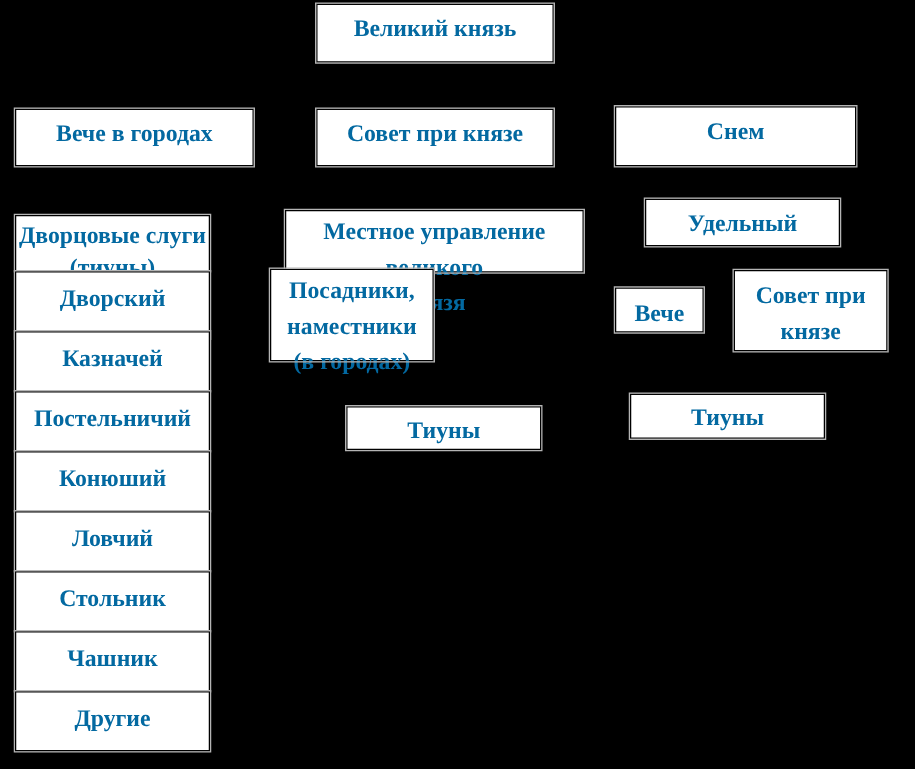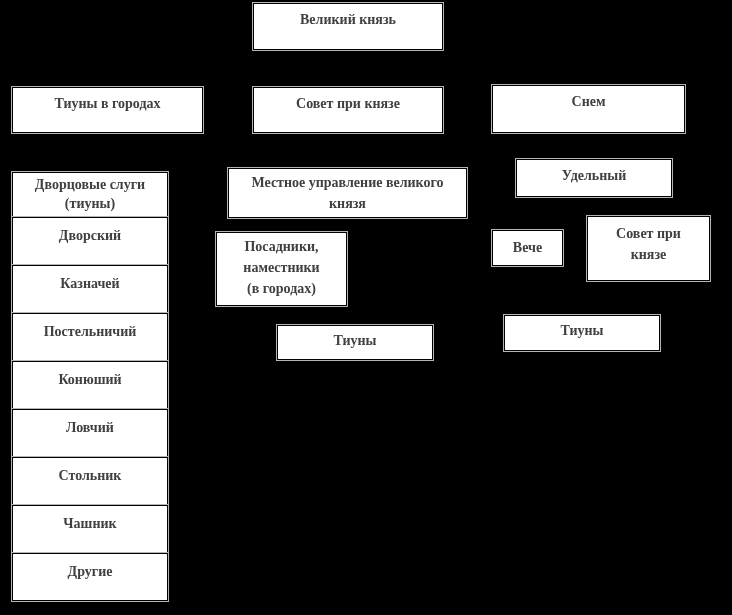--- a/index.html
+++ b/index.html
@@ -10,56 +10,56 @@
     background: #000000;
     font-family: "Liberation Serif", "DejaVu Serif", serif;
     overflow: hidden;
   }
   .node {
     position: absolute;
     box-sizing: border-box;
     background: #ffffff;
     border: 1px solid #000000;
     outline: 1px solid #b5b5b5;
-    color: #404040;
+    color: #0369a1;
     font-weight: bold;
-    font-size: 14px;
+    font-size: 19px;
     line-height: 1.35;
     text-align: center;
     white-space: pre-line;
     padding-top: 7px;
   }
   .lh-wide { line-height: 1.5; padding-top: 3px; }
   .row { padding-top: 9px; }
 </style>
 </head>
 <body>
 
 <div id="canvas">
 
   <div class="node" style="left:253px;top:3px;width:190px;height:47px">Великий князь</div>
 
-  <div class="node" style="left:12px;top:87px;width:191px;height:46px">Тиуны в городах</div>
+  <div class="node" style="left:12px;top:87px;width:191px;height:46px">Вече в городах</div>
   <div class="node" style="left:253px;top:87px;width:190px;height:46px">Совет при князе</div>
   <div class="node" style="left:492px;top:85px;width:193px;height:48px">Снем</div>
 
   <div class="node" style="left:12px;top:172px;width:156px;height:45px;padding-top:3px">Дворцовые слуги
 (тиуны)</div>
   <div class="node row" style="left:12px;top:217px;width:156px;height:54px">Дворский</div>
   <div class="node row" style="left:12px;top:265px;width:156px;height:48px">Казначей</div>
   <div class="node row" style="left:12px;top:313px;width:156px;height:48px">Постельничий</div>
   <div class="node row" style="left:12px;top:361px;width:156px;height:48px">Конюший</div>
   <div class="node row" style="left:12px;top:409px;width:156px;height:48px">Ловчий</div>
   <div class="node row" style="left:12px;top:457px;width:156px;height:48px">Стольник</div>
   <div class="node row" style="left:12px;top:505px;width:156px;height:48px">Чашник</div>
   <div class="node row" style="left:12px;top:553px;width:156px;height:48px">Другие</div>
 
   <div class="node lh-wide" style="left:228px;top:168px;width:239px;height:50px">Местное управление великого
 князя</div>
-  <div class="node lh-wide" style="left:216px;top:232px;width:131px;height:74px">Посадники,
+  <div class="node lh-wide" style="left:216px;top:215px;width:131px;height:74px">Посадники,
 наместники
 (в городах)</div>
   <div class="node" style="left:277px;top:325px;width:156px;height:35px;padding-top:6px">Тиуны</div>
 
   <div class="node" style="left:516px;top:159px;width:156px;height:38px">Удельный</div>
   <div class="node" style="left:492px;top:230px;width:71px;height:36px;padding-top:8px">Вече</div>
   <div class="node lh-wide" style="left:587px;top:216px;width:123px;height:65px;padding-top:6px">Совет при
 князе</div>
   <div class="node" style="left:504px;top:315px;width:156px;height:36px;padding-top:6px">Тиуны</div>
 

